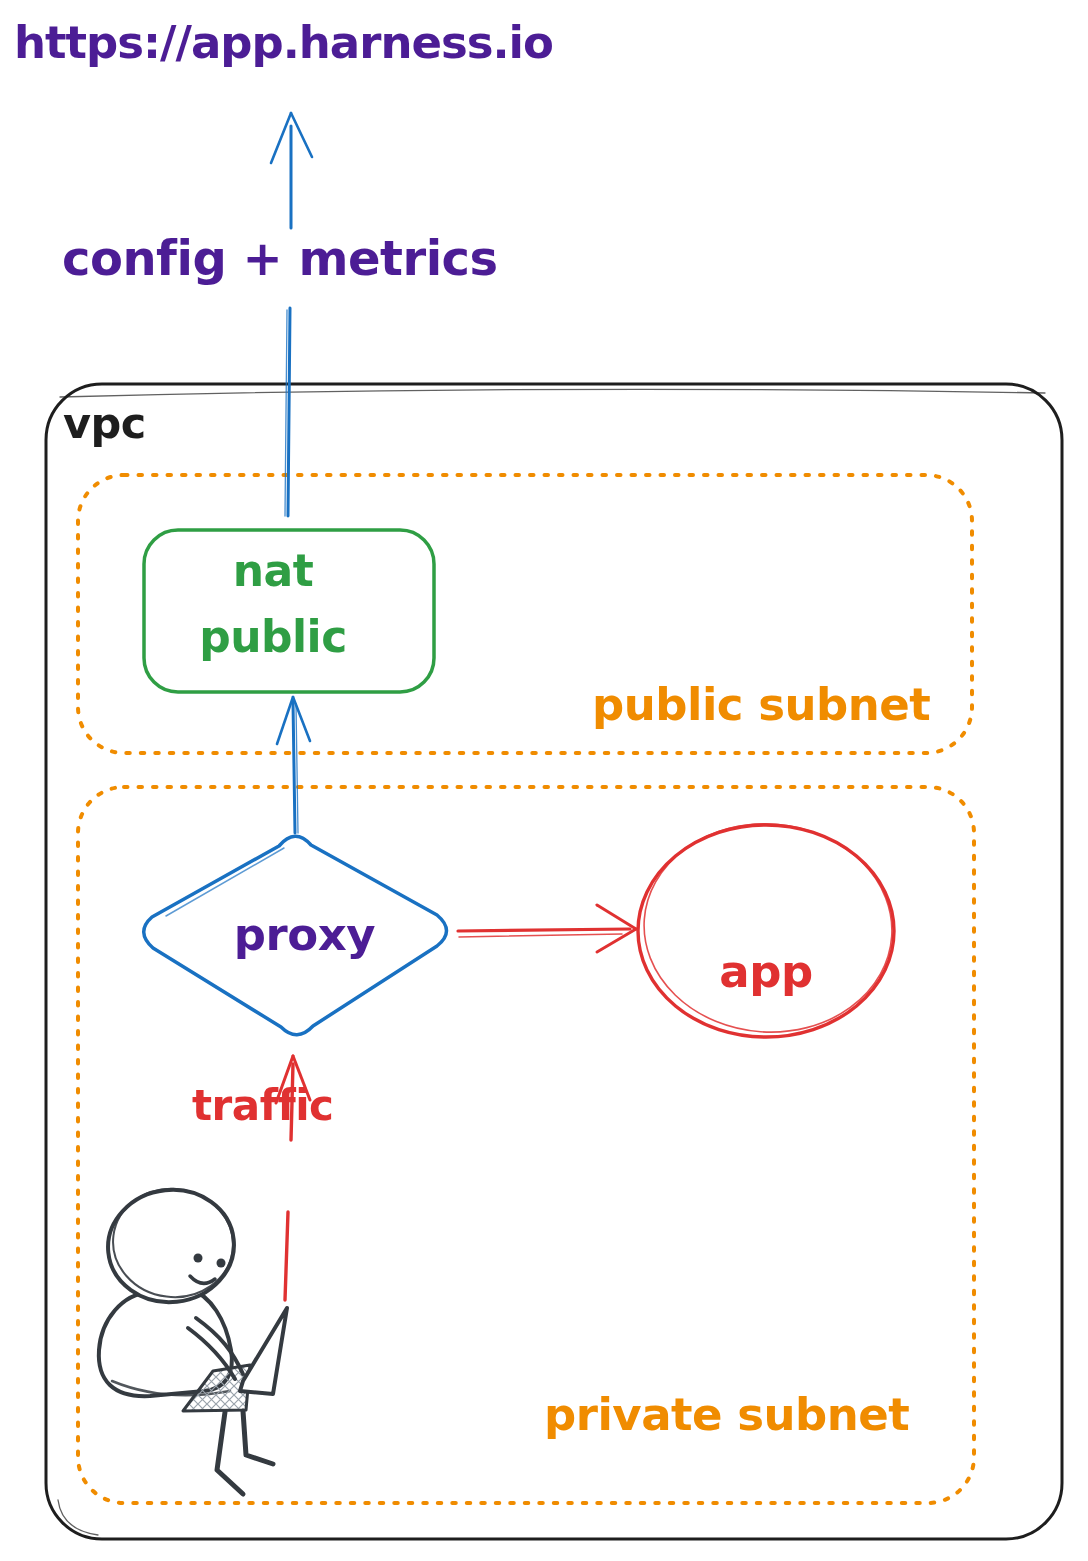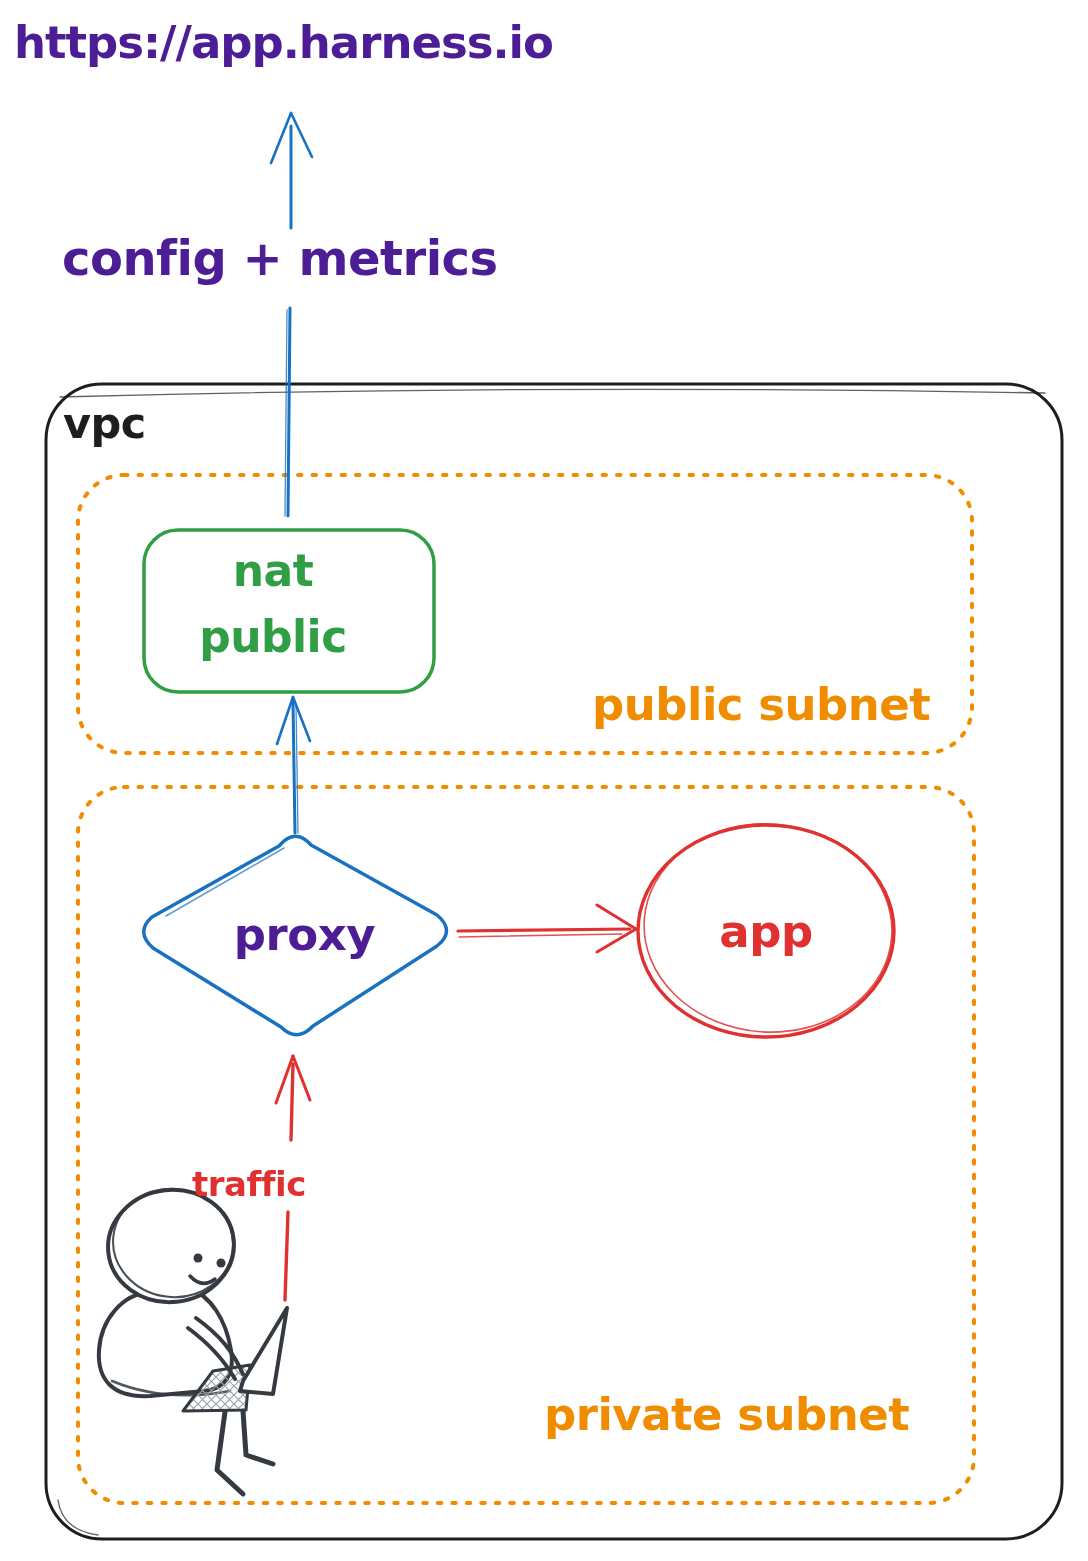--- a/index.html
+++ b/index.html
@@ -22,22 +22,22 @@
   .green{color:#2f9e44;}
   .orange{color:#f08c00;text-align:right;}
   .red{color:#e03131;}
   .ink{color:#1e1e1e;}
   .url-lbl{left:14px;top:16px;font-size:45px;letter-spacing:-1px;}
   .config-lbl{left:62px;top:230px;font-size:48px;}
   .vpc-lbl{left:63px;top:398px;font-size:43px;font-weight:700;}
   .nat-lbl{left:144px;top:538px;width:258px;text-align:center;font-size:44px;line-height:1.5;}
   .public-lbl{left:592px;top:678px;font-size:45px;}
   .proxy-lbl{left:215px;top:908px;width:160px;text-align:right;font-size:45px;}
-  .app-lbl{left:706px;top:905px;width:120px;text-align:center;font-size:45px;}
-  .traffic-lbl{left:192px;top:1164px;font-size:34px;text-align:right;}
+  .app-lbl{left:706px;top:945px;width:120px;text-align:center;font-size:45px;}
+  .traffic-lbl{left:192px;top:1081px;font-size:42px;text-align:right;}
   .private-lbl{left:544px;top:1388px;font-size:45px;}
 </style>
 </head>
 <body>
 
 <div class="canvas">
 
   <svg class="layer" width="1088" height="1561" viewBox="0 0 1088 1561">
     <defs>
       <pattern id="hatch" width="9" height="9" patternUnits="userSpaceOnUse">

